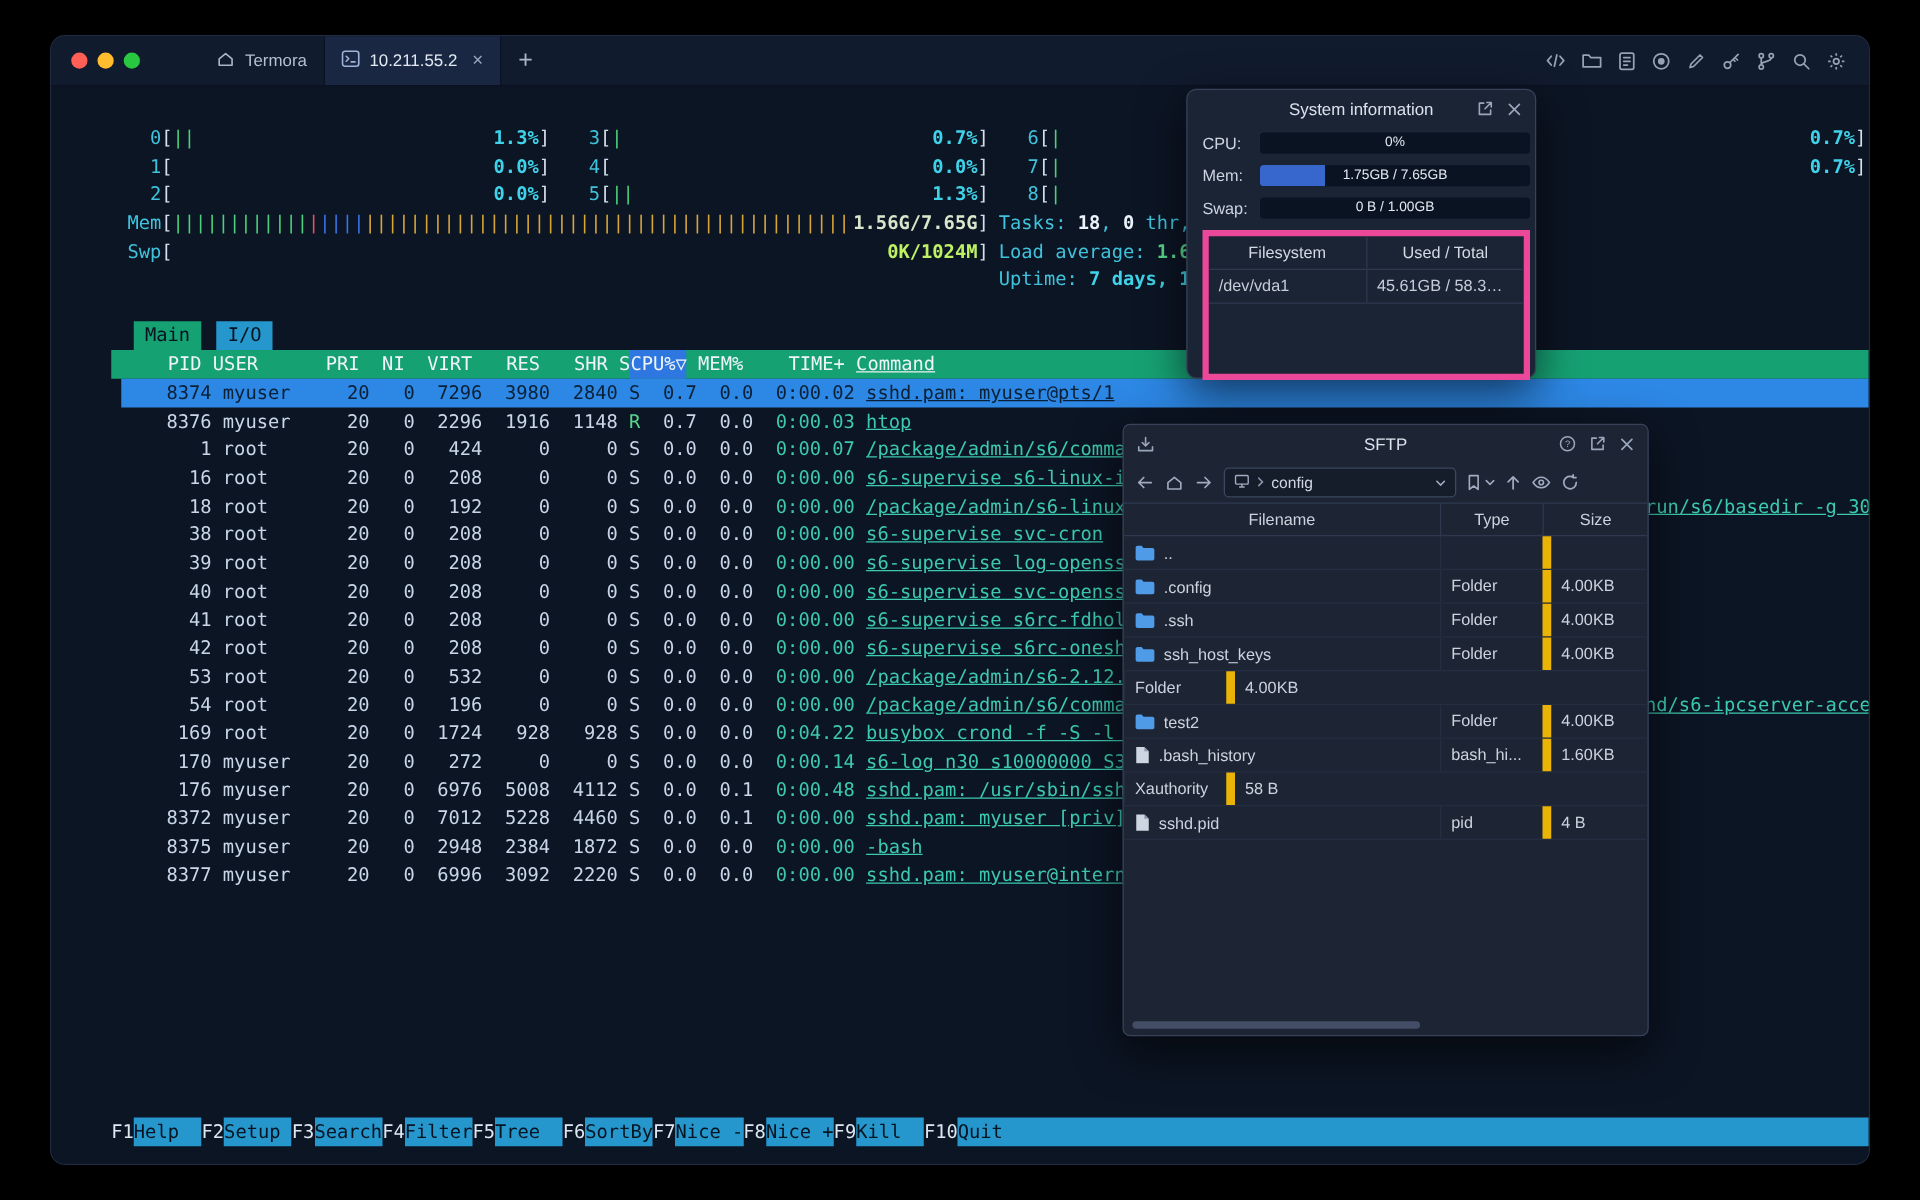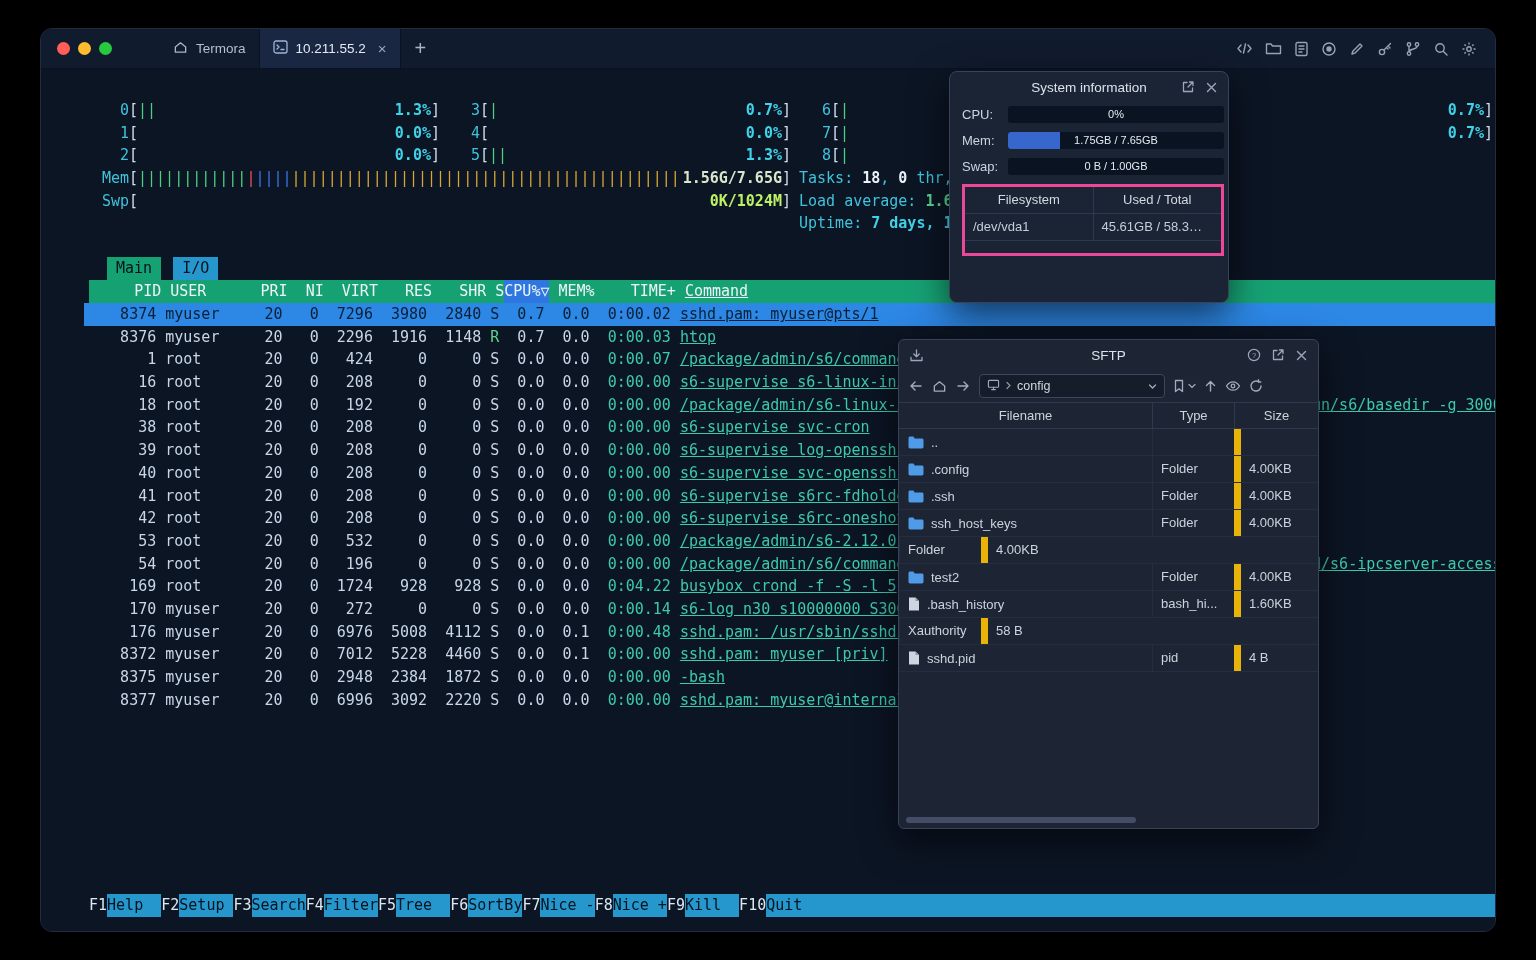--- a/index.html
+++ b/index.html
@@ -39,21 +39,21 @@
   .tr-green { color:#58d68d; font-weight:bold; }
   .tr-cyan { color:#3fd2e8; font-weight:bold; }
 
   .screen-tabs { position:absolute; left:66px; top:188px; display:flex; gap:12px; height:23px; line-height:23px; }
   .stab { padding:0 9px; }
   .stab.green { background:#16a173; color:#07131f; }
   .stab.cyan { background:#2697cd; color:#07131f; }
 
   .ptable-head { position:absolute; left:48px; top:211px; width:1420px; height:23px; line-height:23px; background:#16a173; color:#eef4f8; display:flex; white-space:pre; }
   .ptable-head .sort { background:#2f77e0; }
-  .ptable-rows { position:absolute; left:43px; top:234px; width:1420px; }
+  .ptable-rows { position:absolute; left:56px; top:234px; width:1420px; }
   .prow { display:flex; height:22.7px; line-height:22.7px; white-space:pre; overflow:hidden; }
   .prow.sel { background:#2d87e4; }
   .prow.sel span { color:#0a2036 !important; }
   .c0{width:8ch;text-align:right;} .c1{width:10ch;padding-left:1ch;} .c2{width:4ch;text-align:right;}
   .c3{width:4ch;text-align:right;} .c4{width:6ch;text-align:right;} .c5{width:6ch;text-align:right;}
   .c6{width:6ch;text-align:right;} .c7{width:2ch;text-align:right;} .c8{width:5ch;text-align:right;}
   .c9{width:5ch;text-align:right;} .c10{width:9ch;text-align:right;} .c11{flex:1;padding-left:1ch;overflow:hidden;text-decoration:underline;}
   .t-cmd { color:#3cc9ad; }
   .t-r { color:#58d68d; }
 
@@ -69,21 +69,21 @@
   .p-ticons { margin-left:auto; display:flex; gap:10px; align-items:center; z-index:2; }
   .p-ticons svg, .p-lefticon svg { display:block; }
 
   .sysinfo { left:908px; top:42px; width:280px; height:232px; border-radius:8px; z-index:5; }
   .si-body { padding:4px 4px 0 12px; }
   .si-row { display:flex; align-items:center; margin-bottom:9px; }
   .si-label { width:46px; font-size:13px; color:#ccd4e0; }
   .si-bar { flex:1; height:17px; background:#0a1322; border-radius:3px; position:relative; overflow:hidden; }
   .si-fill { position:absolute; left:0; top:0; bottom:0; background:#3766cc; }
   .si-bartext { position:absolute; left:0; width:100%; text-align:center; font-size:11px; line-height:17px; color:#e4eaf2; }
-  .si-table { border:3px solid #ec4899; margin-top:2px; height:72px; overflow:hidden; }
+  .si-table { border:5px solid #ec4899; margin-top:2px; height:120px; overflow:hidden; }
   .si-thead { display:flex; height:27px; border-bottom:1px solid #2e3950; font-size:13px; color:#d3dae4; }
   .si-thead div { flex:1; text-align:center; line-height:26px; }
   .si-thead div:first-child { border-right:1px solid #2e3950; }
   .si-trow { display:flex; height:27px; border-bottom:1px solid #2e3950; font-size:13px; color:#c6cdd9; }
   .si-trow div { flex:1; line-height:26px; padding-left:8px; overflow:hidden; white-space:nowrap; }
   .si-trow div:first-child { border-right:1px solid #2e3950; }
 
   .sftp { left:857px; top:310px; width:421px; height:490px; border-radius:6px; z-index:6; background:#1d2534; }
   .sf-toolbar { height:32px; display:flex; align-items:center; gap:8px; padding:0 9px; }
   .sf-navbtn { display:flex; align-items:center; }

